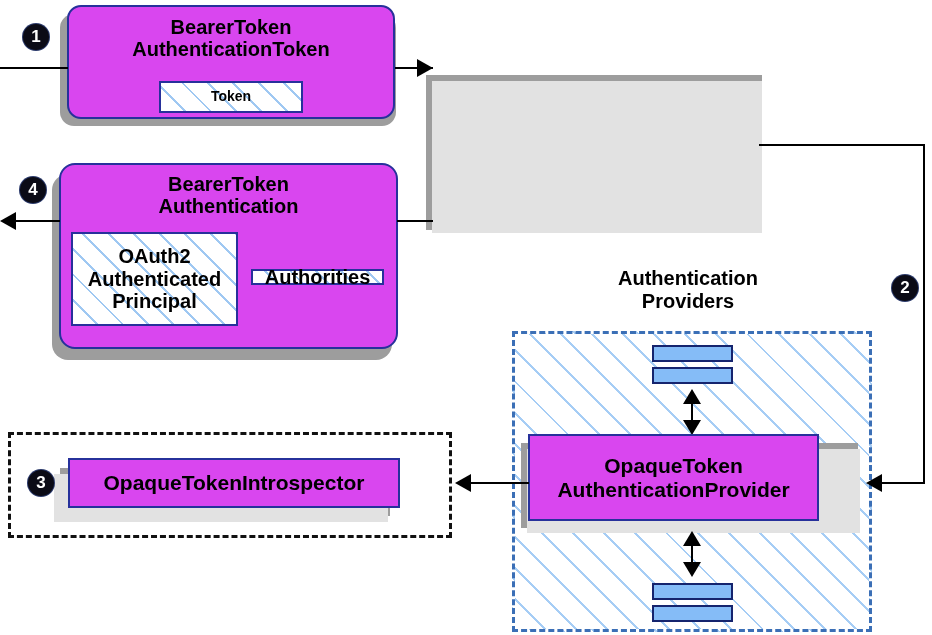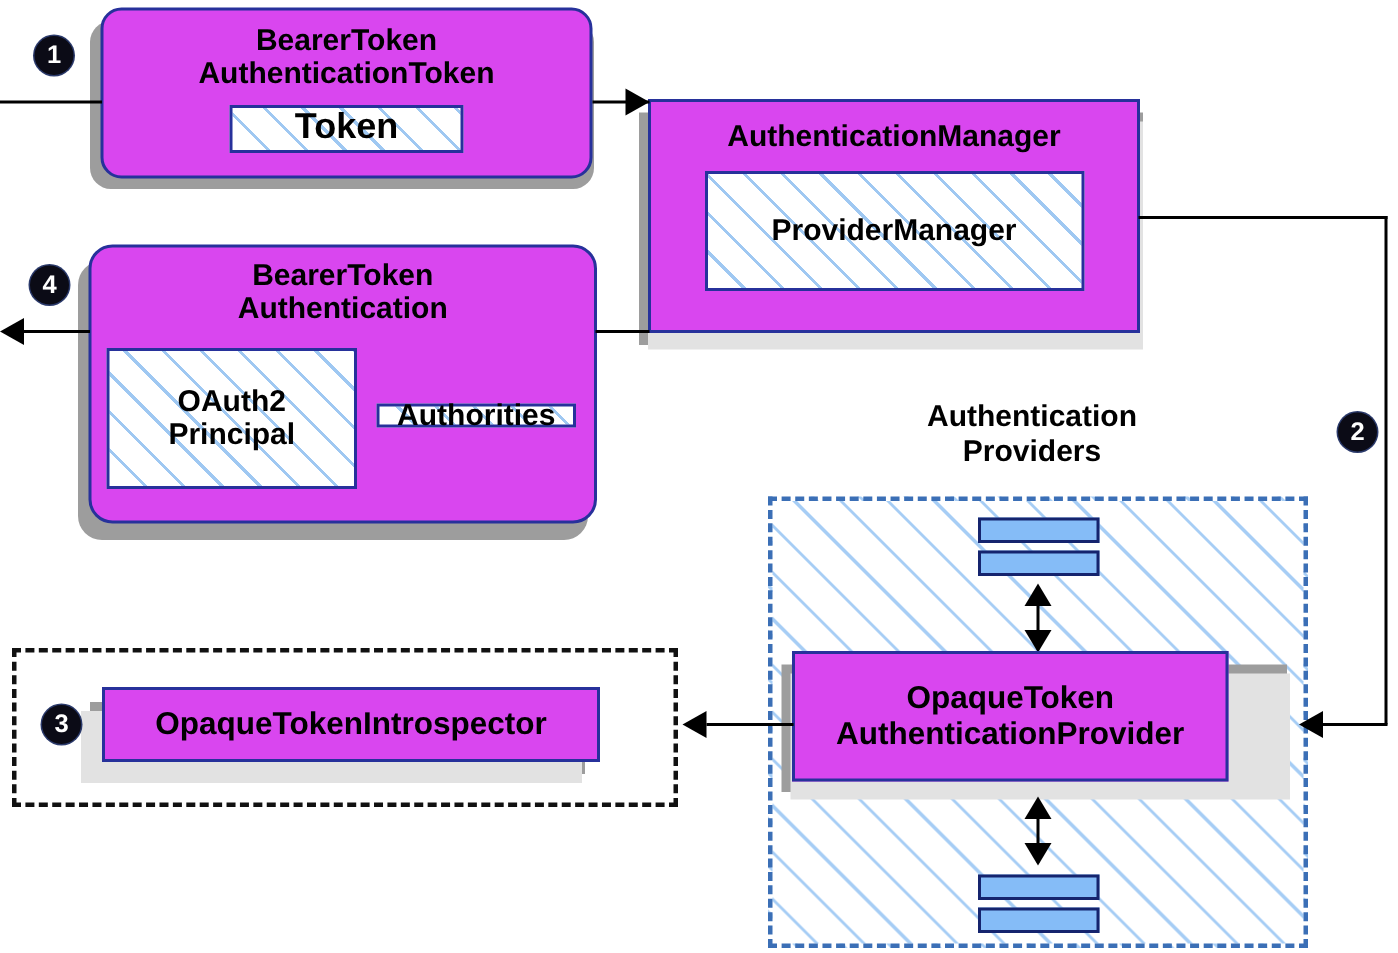--- a/index.html
+++ b/index.html
@@ -65,39 +65,36 @@
 </style>
 </head>
 <body>
 
 <div id="canvas">
 
   <div class="shadow" style="left:60px;top:14px;width:336px;height:112px;border-radius:14px;"></div>
   <div class="node" style="left:67px;top:5px;width:328px;height:114px;border-radius:14px;padding-top:9px;font-size:20px;">
     <div class="title">BearerToken</div>
     <div class="title">AuthenticationToken</div>
-    <div class="hatch-white" style="margin-top:9px;width:156px;height:32px;font-size:24px;">Token</div>
+    <div class="hatch-white" style="margin-top:20px;width:144px;height:32px;font-size:14px;">Token</div>
   </div>
 
   <div class="shadow" style="left:426px;top:75px;width:336px;height:155px;"></div>
   <div class="shadow2" style="left:432px;top:81px;width:330px;height:152px;"></div>
-  <div class="node" style="left:432px;top:66px;width:328px;height:156px;border-radius:0;padding-top:12px;font-size:20px;">
-    <div class="title">AuthenticationManager</div>
-    <div class="hatch-white" style="margin-top:12px;width:253px;height:80px;font-size:20px;">ProviderManager</div>
-  </div>
 
   <div class="shadow" style="left:52px;top:174px;width:340px;height:186px;border-radius:16px;"></div>
   <div class="node" style="left:59px;top:163px;width:339px;height:186px;border-radius:16px;padding-top:8px;font-size:20px;">
     <div class="title">BearerToken</div>
     <div class="title">Authentication</div>
   </div>
 
   <div class="hatch-white" style="position:absolute;left:71px;top:232px;width:167px;height:94px;
               font-size:20px;flex-direction:column;z-index:3;">
     <div>OAuth2</div>
+    <div>Authenticated</div>
     <div>Principal</div>
   </div>
 
   <div class="hatch-white" style="position:absolute;left:251px;top:269px;width:133px;height:16px;font-size:20px;z-index:3;">Authorities</div>
 
   <div class="section-label" style="left:568px;top:267px;width:240px;">
     <div>Authentication</div>
     <div>Providers</div>
   </div>
 

